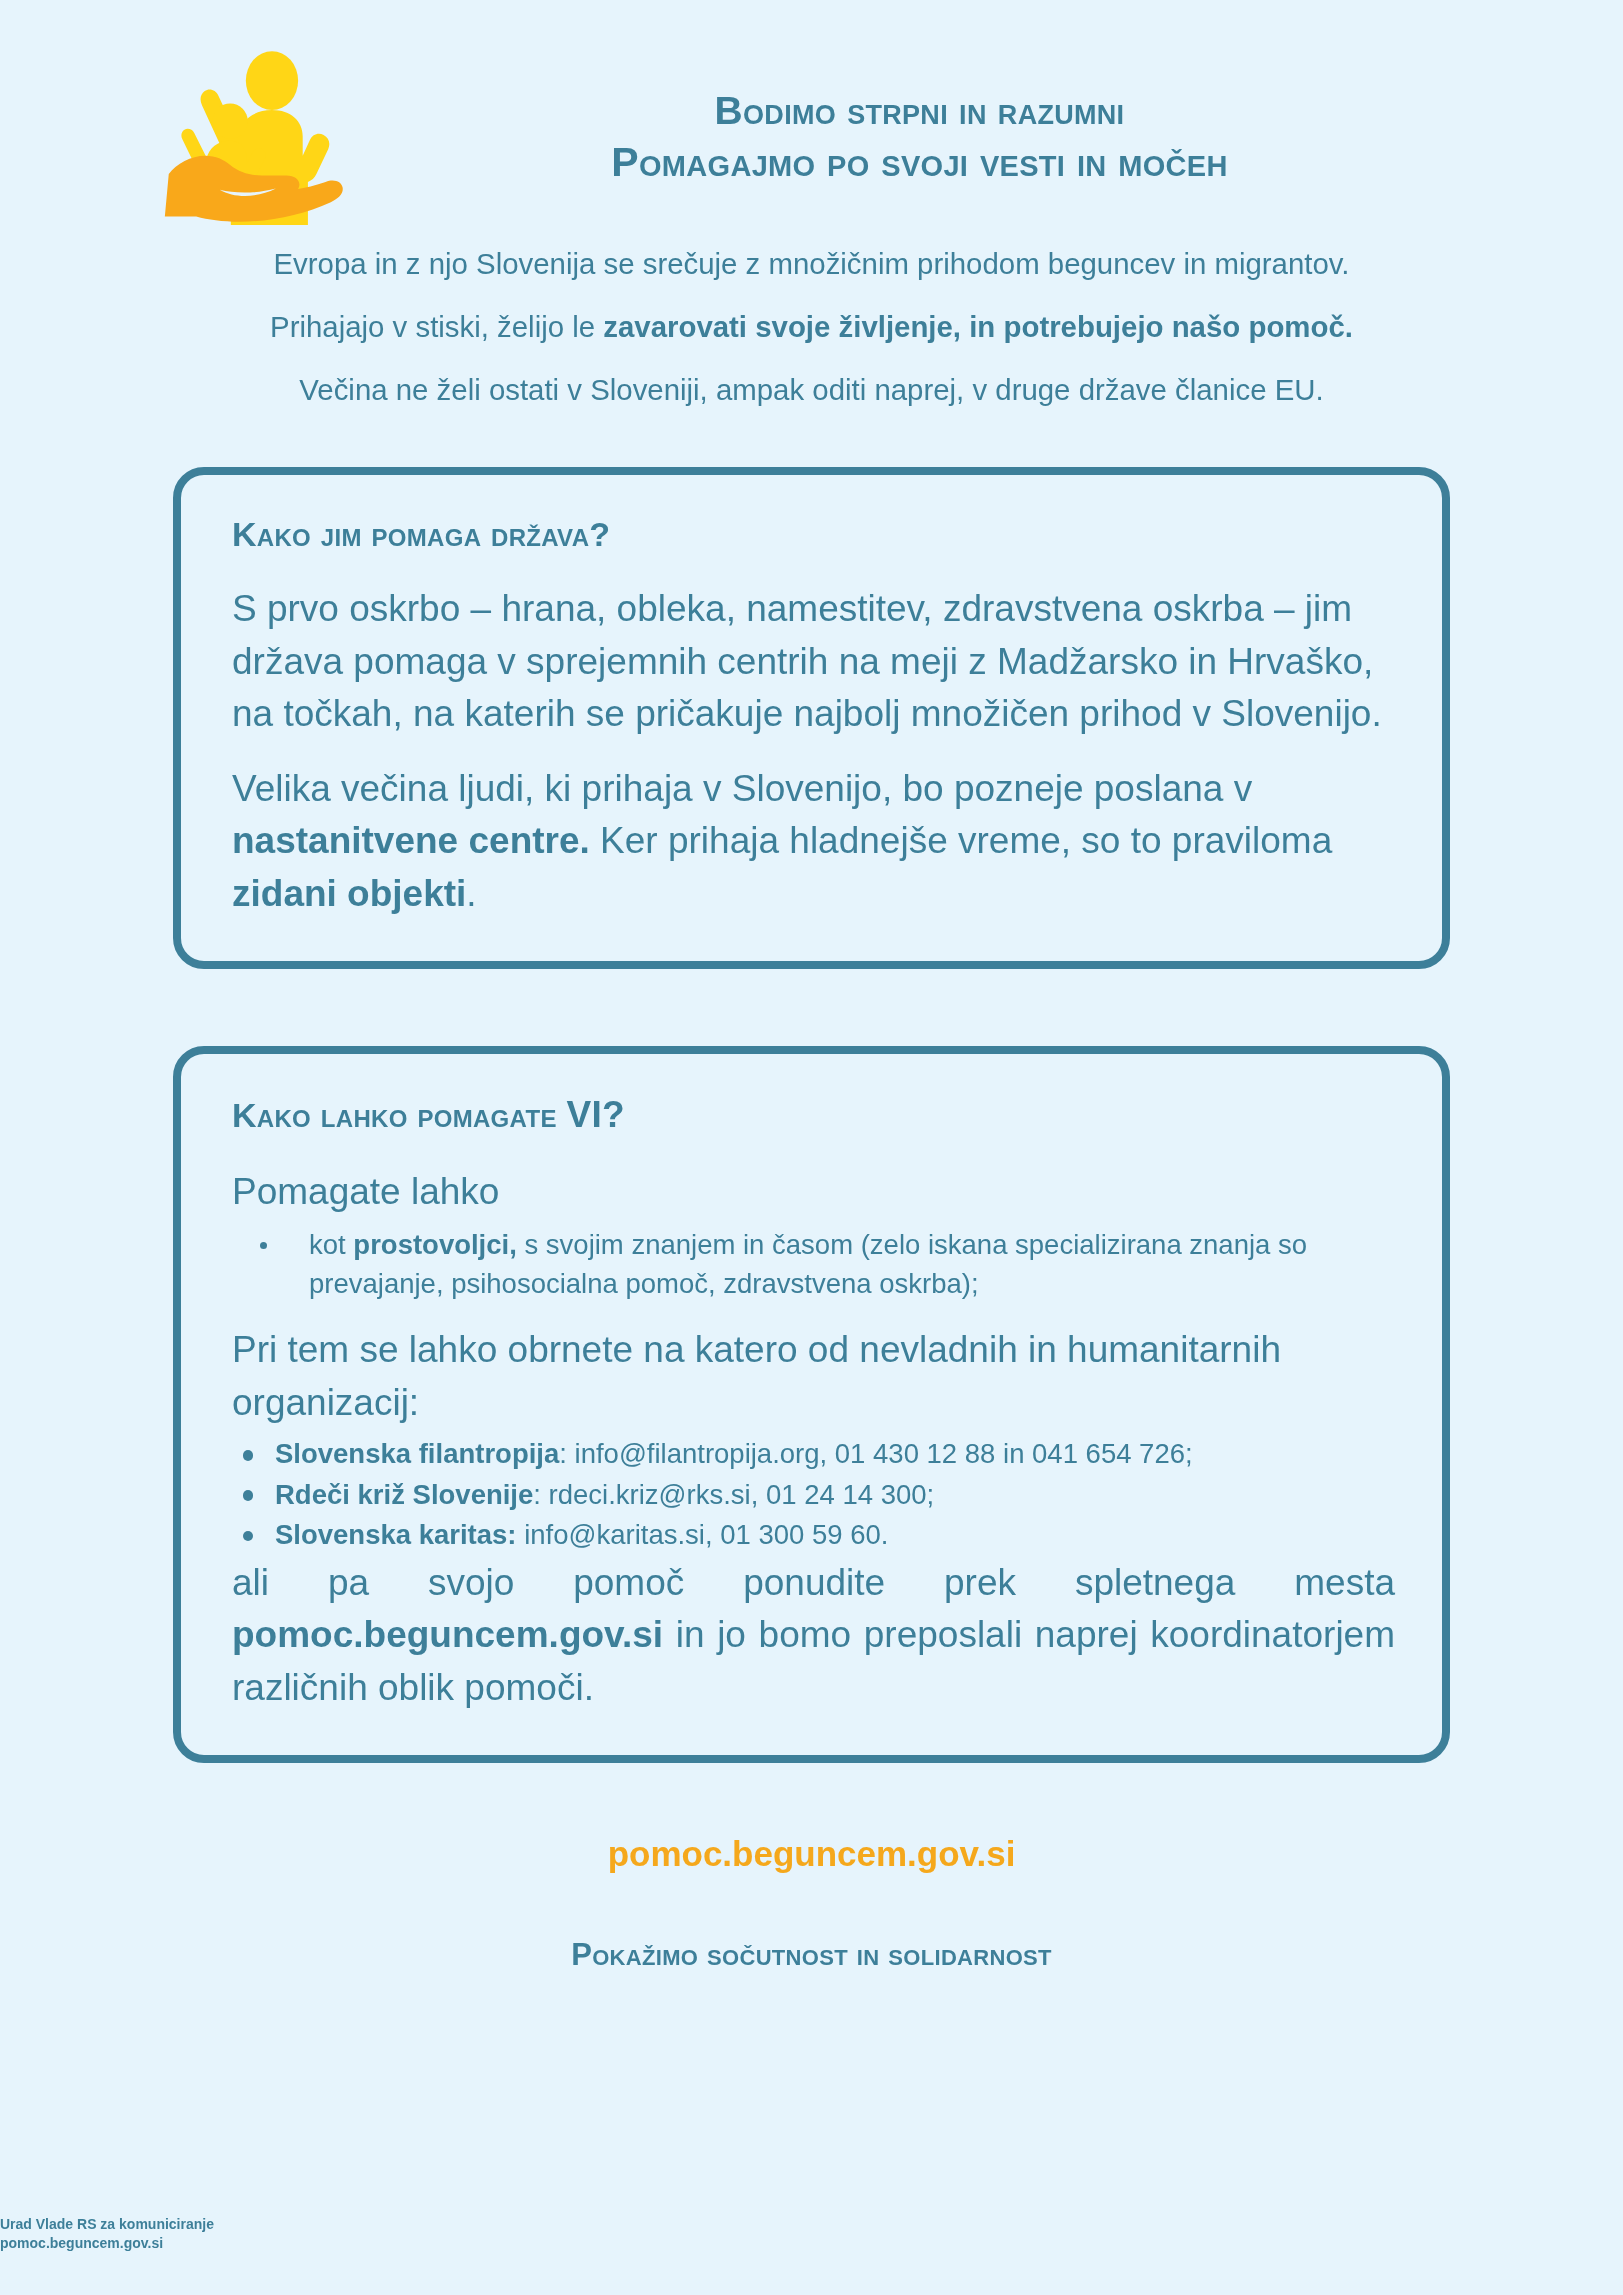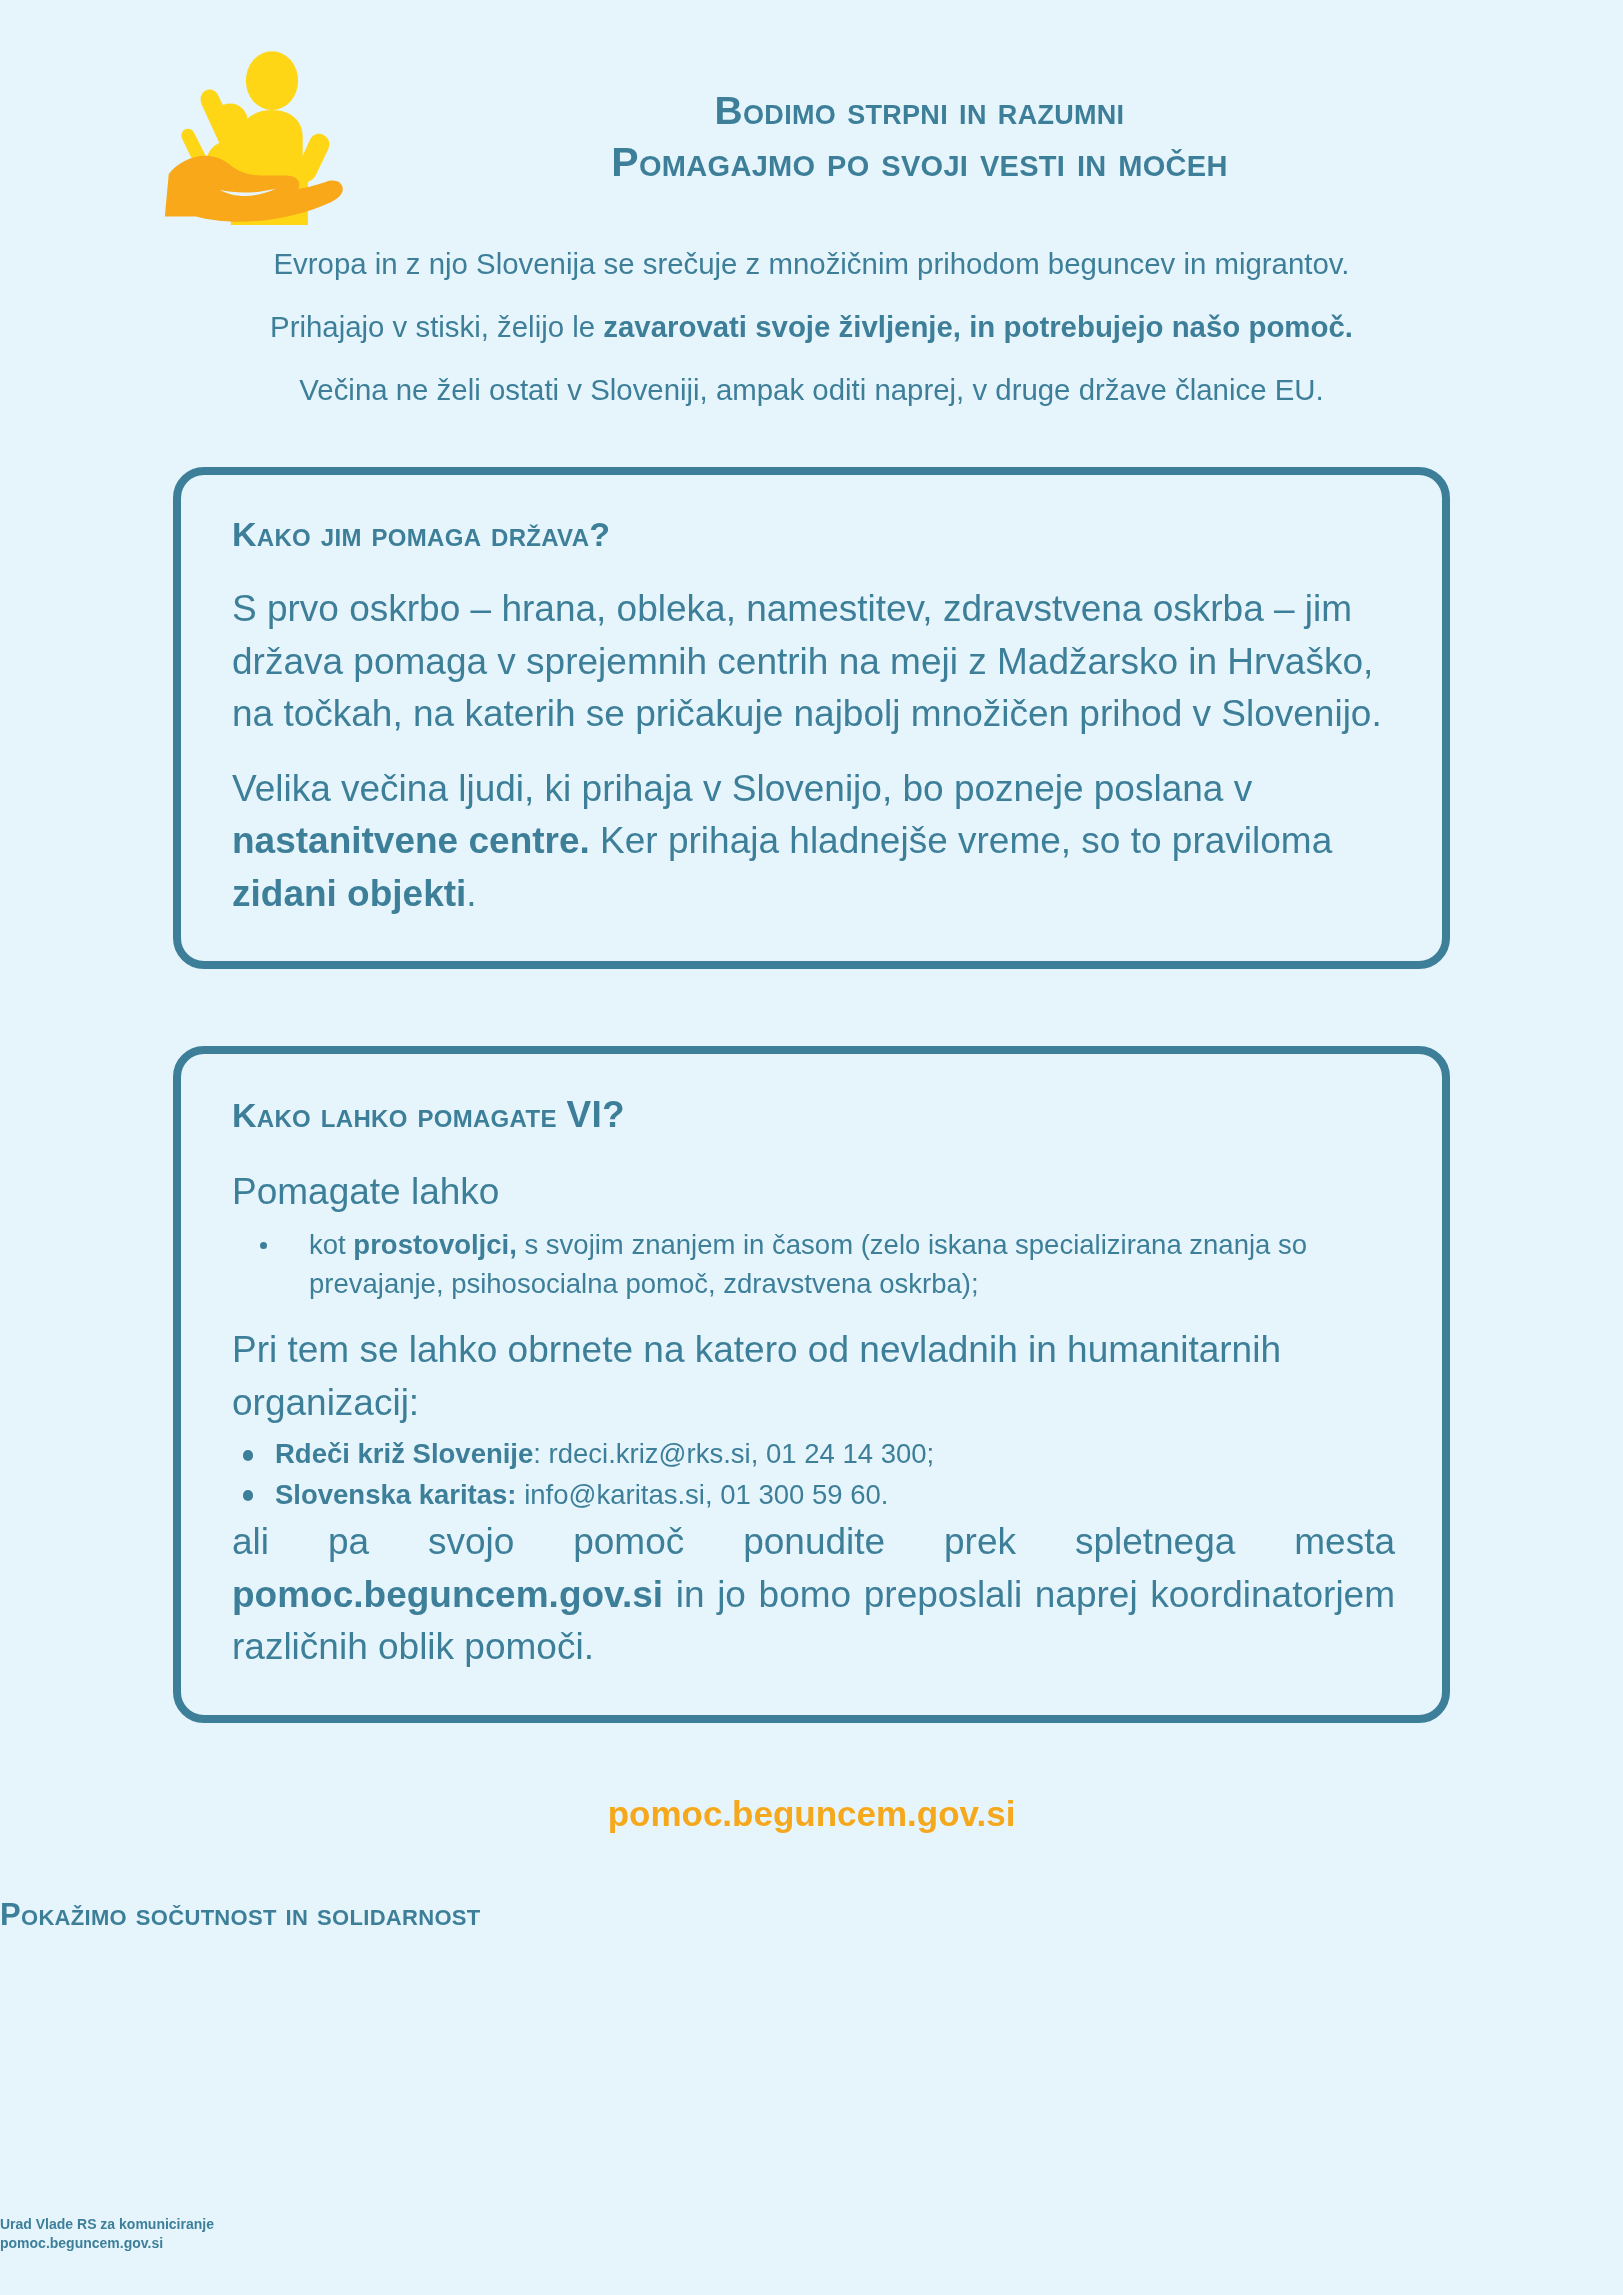--- a/index.html
+++ b/index.html
@@ -146,21 +146,21 @@
   
   .site-url {
     text-align: center;
     margin-top: 71px;
     font-size: 35px;
     font-weight: 700;
     color: #f5a81c;
     letter-spacing: 0px;
   }
   .closing-slogan {
-    text-align: left;
+    text-align: center;
     margin-top: 63px;
     font-size: 31px;
     font-weight: 700;
     font-variant: small-caps;
     color: #3d7f99;
     letter-spacing: 0.3px;
   }
   .credit {
     position: absolute;
     left: 0;
@@ -256,20 +256,21 @@
 
     <li><span>kot </span><b>prostovoljci,</b><span> s svojim znanjem in časom (zelo iskana specializirana znanja so prevajanje, psihosocialna pomoč, zdravstvena oskrba);</span></li>
 
   </ul>
 
   <div class="spacer-24"></div>
 
   <p style="margin-bottom:5.2px;">Pri tem se lahko obrnete na katero od nevladnih in humanitarnih organizacij:</p>
 
   <ul class="bullets orgs">
+    <li><b>Slovenska filantropija</b><span>: info@filantropija.org, 01 430 12 88 in 041 654 726;</span></li>
     <li><b>Rdeči križ Slovenije</b><span>: rdeci.kriz@rks.si, 01 24 14 300;</span></li>
     <li><b>Slovenska karitas:</b><span> info@karitas.si, 01 300 59  60.</span></li>
   </ul>
 
   <p class="justified" style="margin-top:2.6px;"><span>ali pa svojo pomoč ponudite prek spletnega mesta </span><b>pomoc.beguncem.gov.si</b><span> in jo bomo preposlali naprej koordinatorjem različnih oblik pomoči.</span></p>
 </div>
 
 <div class="site-url">pomoc.beguncem.gov.si</div>
 
 <div class="closing-slogan">Pokažimo sočutnost in solidarnost</div>

